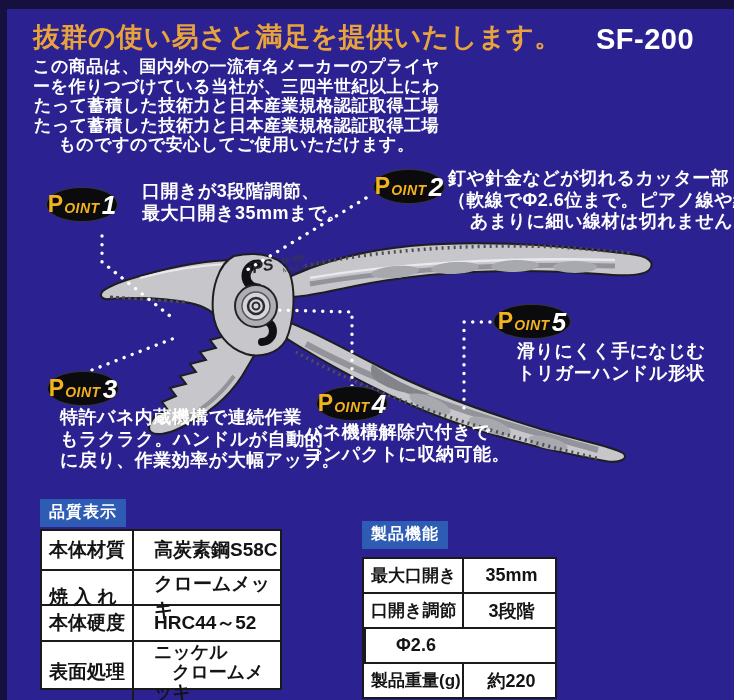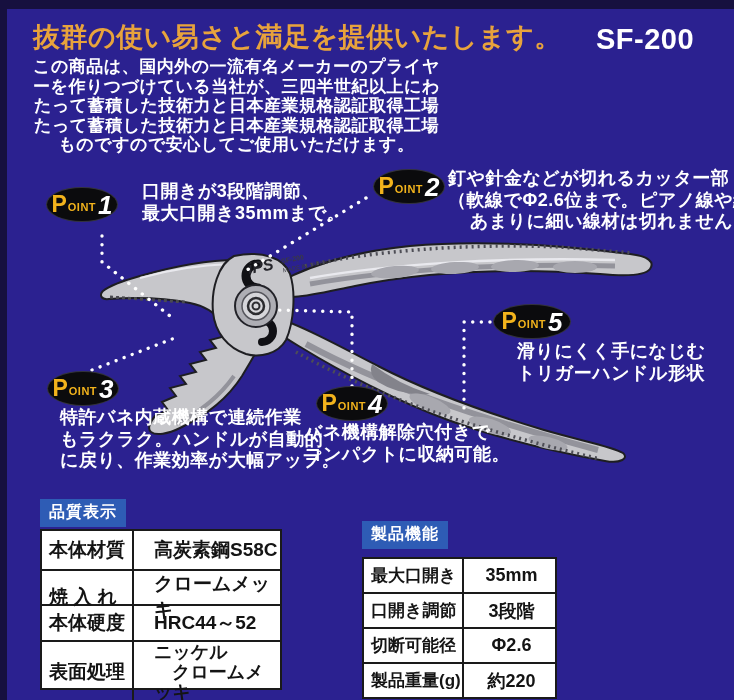--- a/index.html
+++ b/index.html
@@ -23,21 +23,21 @@
   .desc div{white-space:nowrap;letter-spacing:0.5px;text-align:center;}
 
   svg.pliers{position:absolute;left:0;top:0;width:734px;height:700px;pointer-events:none;}
 
   .badge{
     position:absolute;width:70px;height:33px;background:#0b0b0d;border-radius:50%;
     display:flex;align-items:center;justify-content:center;
     box-shadow:0 0 0 1px #33333a;
   }
   .badge .p{font-size:23px;font-weight:bold;color:#f2b31c;line-height:1;}
-  .badge .oint{font-size:11px;font-weight:bold;color:#f2b31c;letter-spacing:0.5px;margin:6px 2px 0 1px;line-height:1;}
+  .badge .oint{font-size:14px;font-weight:bold;color:#f2b31c;letter-spacing:0.5px;margin:6px 2px 0 1px;line-height:1;font-style:italic;}
   .badge .num{font-size:26px;font-weight:bold;font-style:italic;color:#ffffff;line-height:1;}
 
   .pt-text{position:absolute;color:#ffffff;font-weight:bold;font-size:18px;line-height:21.5px;}
   .pt-text div{white-space:nowrap;letter-spacing:0.5px;}
   .pt-text.pt2 div:nth-child(3){text-indent:22px;}
 
   .tbl-block{position:absolute;}
   .tbl-label{
     display:inline-block;background:#2e5cb5;color:#ffffff;
     font-size:16px;font-weight:bold;padding:3px 9px 4px 9px;letter-spacing:1px;
@@ -224,21 +224,20 @@
     <div class="spec-table">
       <div class="spec-row">
         <div class="spec-label">最大口開き</div>
         <div class="spec-value">35mm</div>
       </div>
       <div class="spec-row">
         <div class="spec-label">口開き調節</div>
         <div class="spec-value">3段階</div>
       </div>
       <div class="spec-row">
-        <div class="spec-label">切断可能径</div>
         <div class="spec-value">Φ2.6</div>
       </div>
       <div class="spec-row">
         <div class="spec-label">製品重量(g)</div>
         <div class="spec-value">約220</div>
       </div>
     </div>
   </div>
 </div>
 

